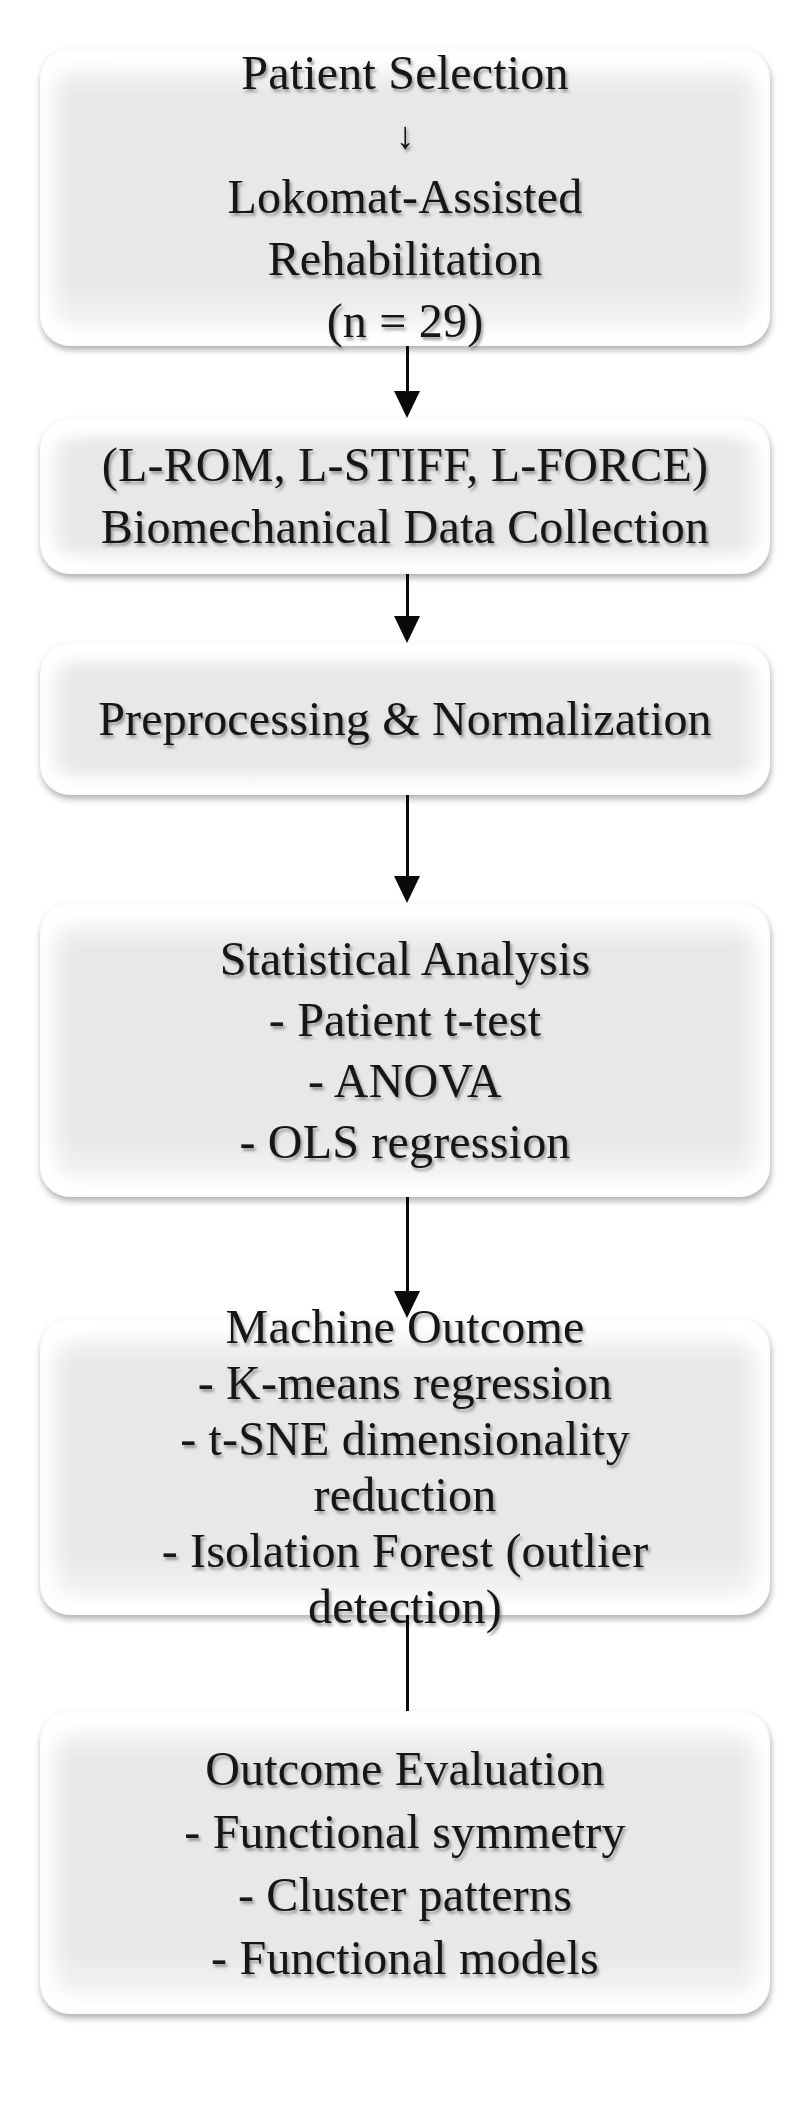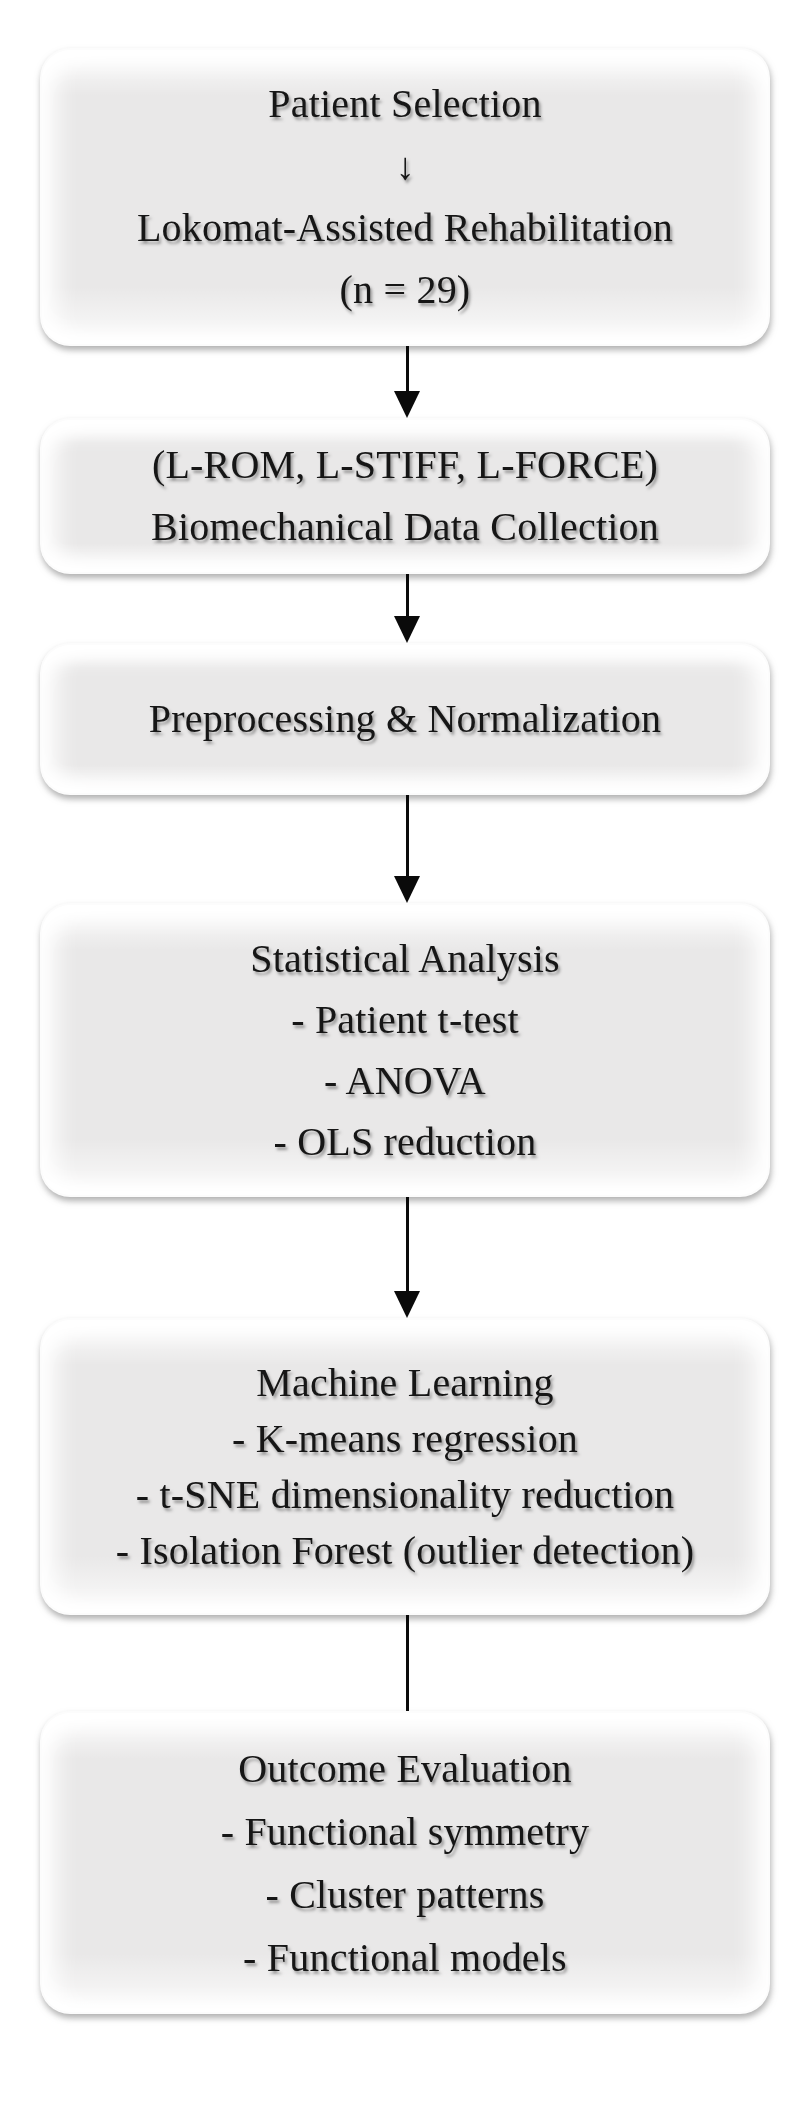--- a/index.html
+++ b/index.html
@@ -32,21 +32,21 @@
       inset 18px 0 22px rgba(255,255,255,0.85),
       inset -18px 0 22px rgba(255,255,255,0.85),
       1px 4px 6px rgba(125,125,125,0.6);
     display: flex;
     flex-direction: column;
     justify-content: center;
     text-align: center;
   }
   .line {
     margin: 0;
-    font-size: 40px;
+    font-size: 48px;
     line-height: var(--lh, 61px);
     color: #161616;
     text-shadow: 2px 3px 3px rgba(85,85,85,0.55);
     letter-spacing: 0.2px;
   }
   .inner-arrow-line {
     font-size: 38px;
   }
   .flow-arrow {
     position: absolute;
@@ -104,30 +104,30 @@
 
   <div class="flow-arrow" style="top:795px; height:108px">
     <div class="arrow-shaft"></div>
     <div class="arrow-head"></div>
   </div>
 
   <section class="box" style="top:903px; height:294px; --lh:61px">
     <p class="line">Statistical Analysis</p>
     <p class="line">- Patient t-test</p>
     <p class="line">- ANOVA</p>
-    <p class="line">- OLS reduction</p>
+    <p class="line">- OLS regression</p>
   </section>
 
   <div class="flow-arrow" style="top:1197px; height:121px">
     <div class="arrow-shaft"></div>
     <div class="arrow-head"></div>
   </div>
 
   <section class="box" style="top:1318px; height:297px; --lh:56px">
-    <p class="line">Machine Learning</p>
+    <p class="line">Machine Outcome</p>
     <p class="line">- K-means regression</p>
     <p class="line">- t-SNE dimensionality reduction</p>
     <p class="line">- Isolation Forest (outlier detection)</p>
   </section>
 
   <div class="flow-arrow" style="top:1615px; height:142px">
     <div class="arrow-shaft"></div>
     <div class="arrow-head"></div>
   </div>
 

